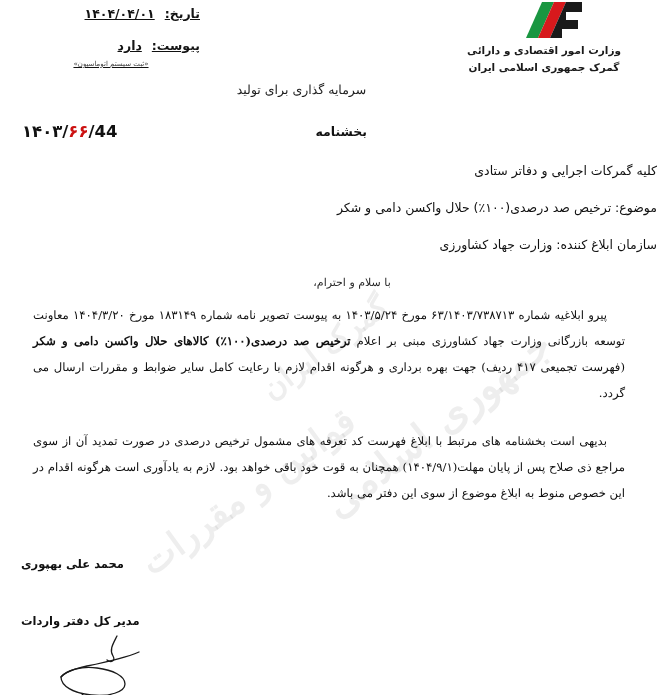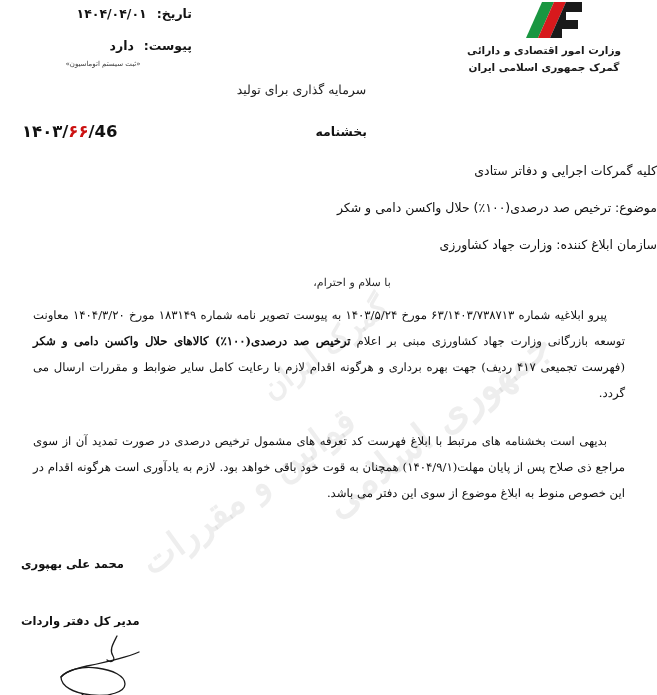--- a/index.html
+++ b/index.html
@@ -85,25 +85,26 @@
   .org-line {
     font-size: 10.5px;
     font-weight: bold;
     line-height: 17px;
     color: #1a1a1a;
     letter-spacing: 0px;
   }
 
   .meta-block {
     position: absolute;
-    left: 2px;
+    left: 10px;
     top: 6px;
     width: 220px;
     text-align: left;
     direction: rtl;
+    text-decoration: underline;
   }
   .meta-row {
     font-size: 12.5px;
     font-weight: bold;
     color: #141414;
     margin-bottom: 17px;
     text-align: right;
     padding-right: 30px;
   }
   .meta-row .meta-label { margin-left: 10px; }
@@ -267,21 +268,21 @@
       </div>
       <div class="meta-note">«ثبت سیستم اتوماسیون»</div>
     </div>
 
   </div>
 
   <div class="slogan">سرمایه گذاری برای تولید</div>
 
   <div class="numrow">
     <div class="doc-type">بخشنامه</div>
-    <div class="doc-number"><span>۱۴۰۳/</span><span class="red">۶۶</span><span>/46</span></div>
+    <div class="doc-number"><span>۱۴۰۳/</span><span class="red">۶۶</span><span>/44</span></div>
   </div>
 
   <div class="addr">
     <div class="addr-line">کلیه گمرکات اجرایی و دفاتر ستادی</div>
     <div class="addr-line">
       <span class="lbl">موضوع:</span>
       <span>ترخیص صد درصدی(۱۰۰٪) حلال واکسن دامی و شکر</span>
     </div>
     <div class="addr-line">
       <span class="lbl">سازمان ابلاغ کننده:</span>

